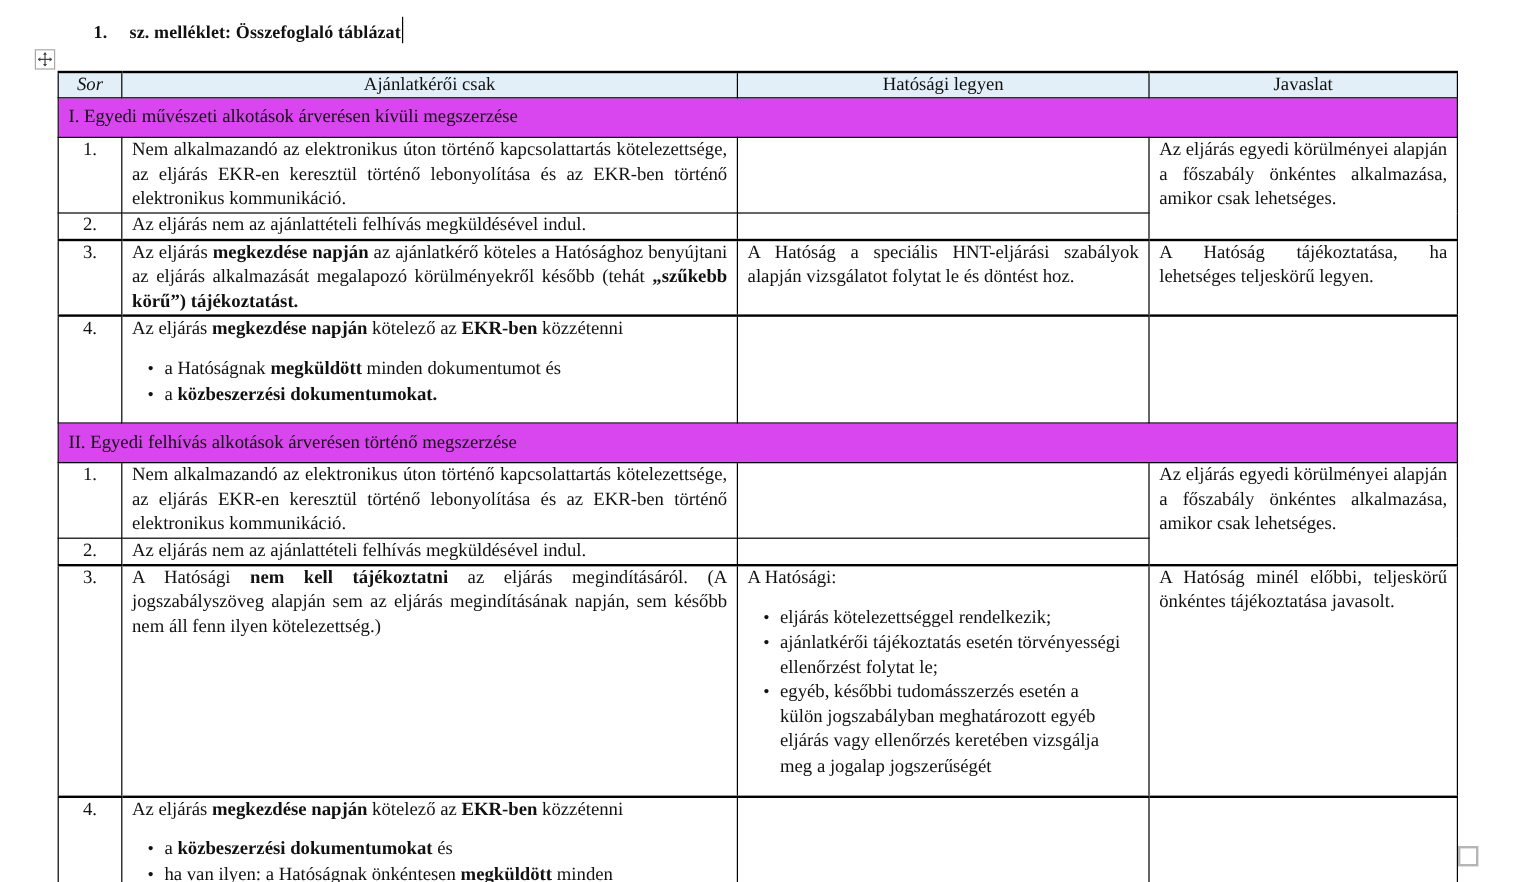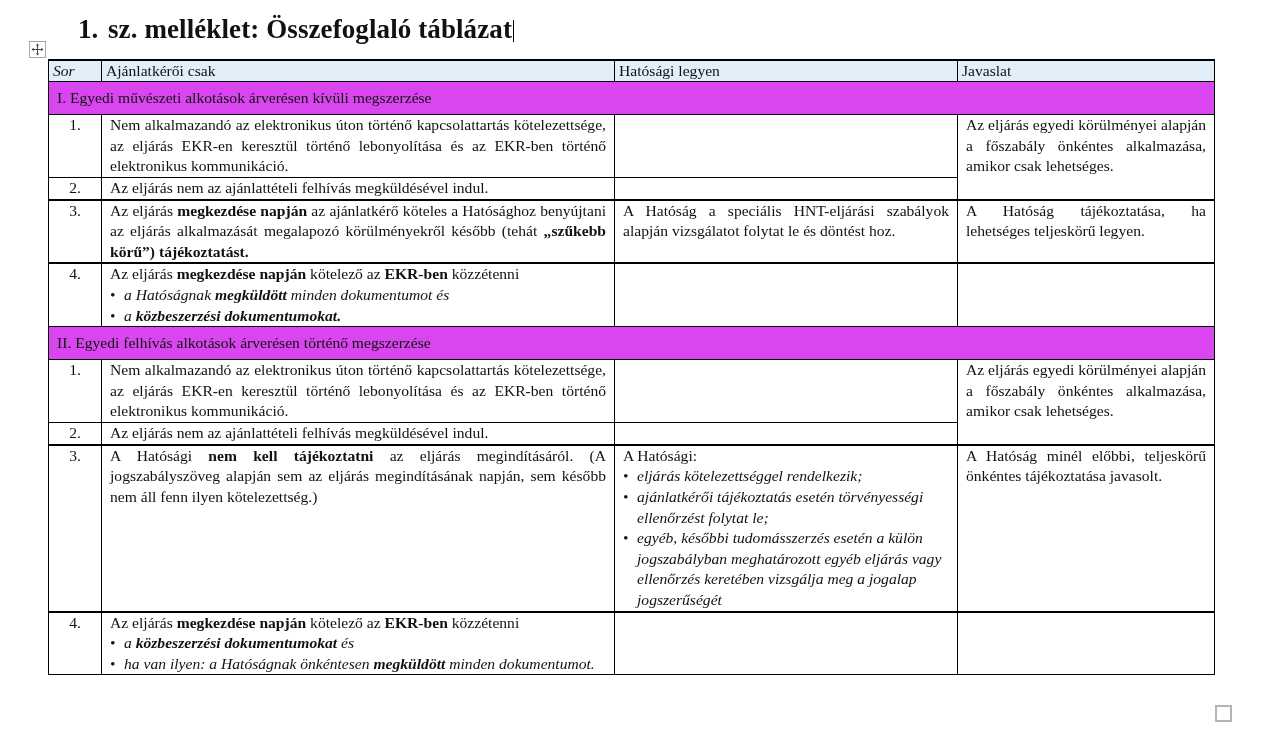--- a/index.html
+++ b/index.html
@@ -4,21 +4,21 @@
 <style>
   html, body { margin: 0; padding: 0; background: #ffffff; }
   body {
     width: 1272px; height: 735px; position: relative; overflow: hidden;
     font-family: "DejaVu Serif", "Liberation Serif", serif;
     color: #111;
   }
   .title {
     position: absolute; left: 78px; top: 14px;
     font-family: "Liberation Serif", serif;
-    font-size: 27px; font-weight: bold; letter-spacing: 0.1px;
+    font-size: 15px; font-weight: bold; letter-spacing: 0.1px;
   }
   .title .num { display: inline-block; width: 30px; }
   .caret { display: inline-block; width: 1px; height: 22px; background: #000; vertical-align: -4px; margin-left: 1px; }
   .move-handle {
     position: absolute; left: 29px; top: 41px; width: 17px; height: 17px;
     border: 1px solid #a8a8a8; background: #fff; box-sizing: border-box;
     display: flex; align-items: center; justify-content: center;
   }
   .resize-handle {
     position: absolute; left: 1215px; top: 705px; width: 17px; height: 17px;
@@ -26,32 +26,32 @@
   }
   table.doc {
     position: absolute; left: 48px; top: 59px;
     width: 1166px; border-collapse: collapse; table-layout: fixed;
     font-family: "Liberation Serif", serif; font-size: 15.6px; line-height: 20.6px;
   }
   table.doc td {
     border: 1px solid #000; vertical-align: top; padding: 0 8px;
   }
   table.doc tr.head td {
-    background: #e2eff9; padding: 0 4px; height: 20px;
+    background: #e2eff9; text-align: center; padding: 0 4px; height: 20px;
     border-top: 2px solid #000; line-height: 20px;
   }
   table.doc tr.head td.sor { font-style: italic; }
   table.doc tr.section td {
     background: #d946ef; font-weight: normal; height: 32px; vertical-align: middle;
     padding: 0 8px;
   }
   td.num { text-align: center; padding: 0 !important; }
   td.just { text-align: justify; text-align-last: left; }
   tr.thick td { border-top: 2px solid #000; }
-  ul.bl { list-style: none; margin: 0; padding: 0; font-style: italic; }
+  ul.bl { list-style: none; margin: 13px; padding: 0; }
   ul.bl li { position: relative; padding-left: 14px; }
   ul.bl li::before { content: "•"; position: absolute; left: 0; top: 0; font-size: 15px; }
   .b { font-weight: bold; }
 </style>
 </head>
 <body>
 
 <div class="title">
   <span class="num">1.</span><span>sz. melléklet: Összefoglaló táblázat</span><span class="caret"></span>
 </div>

